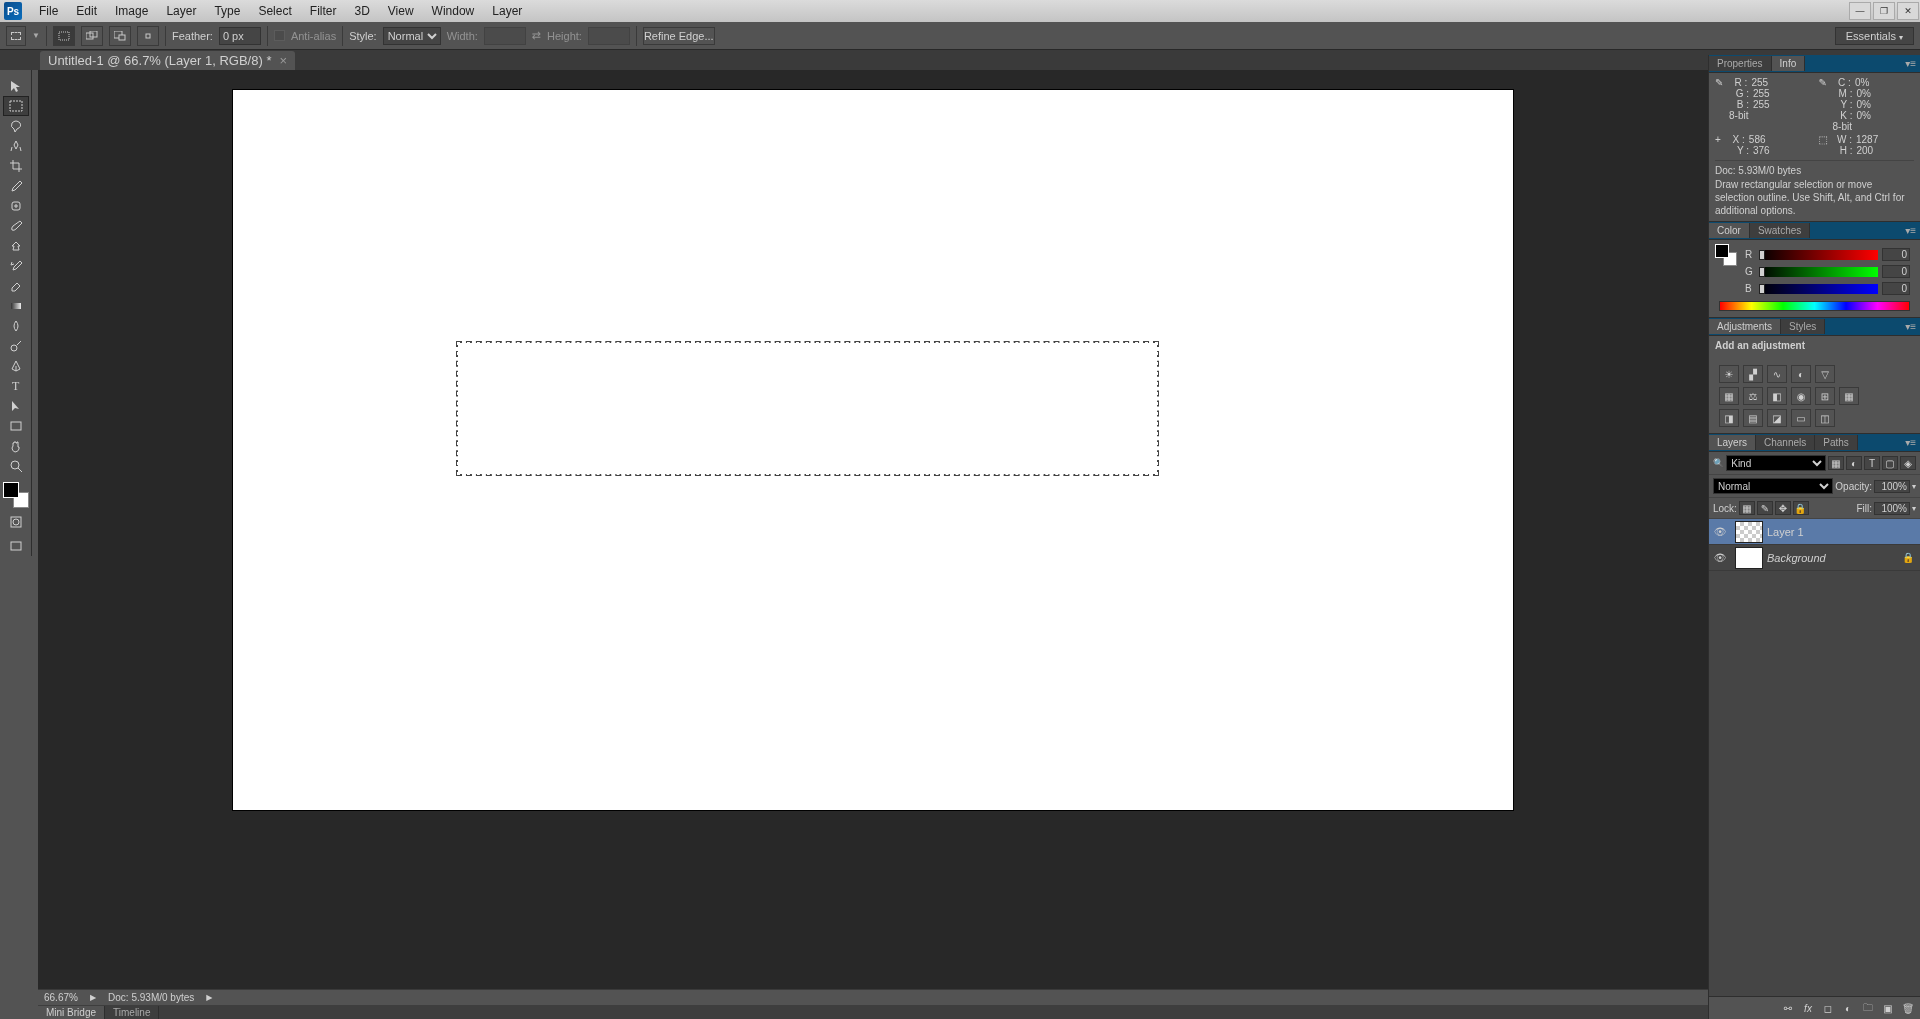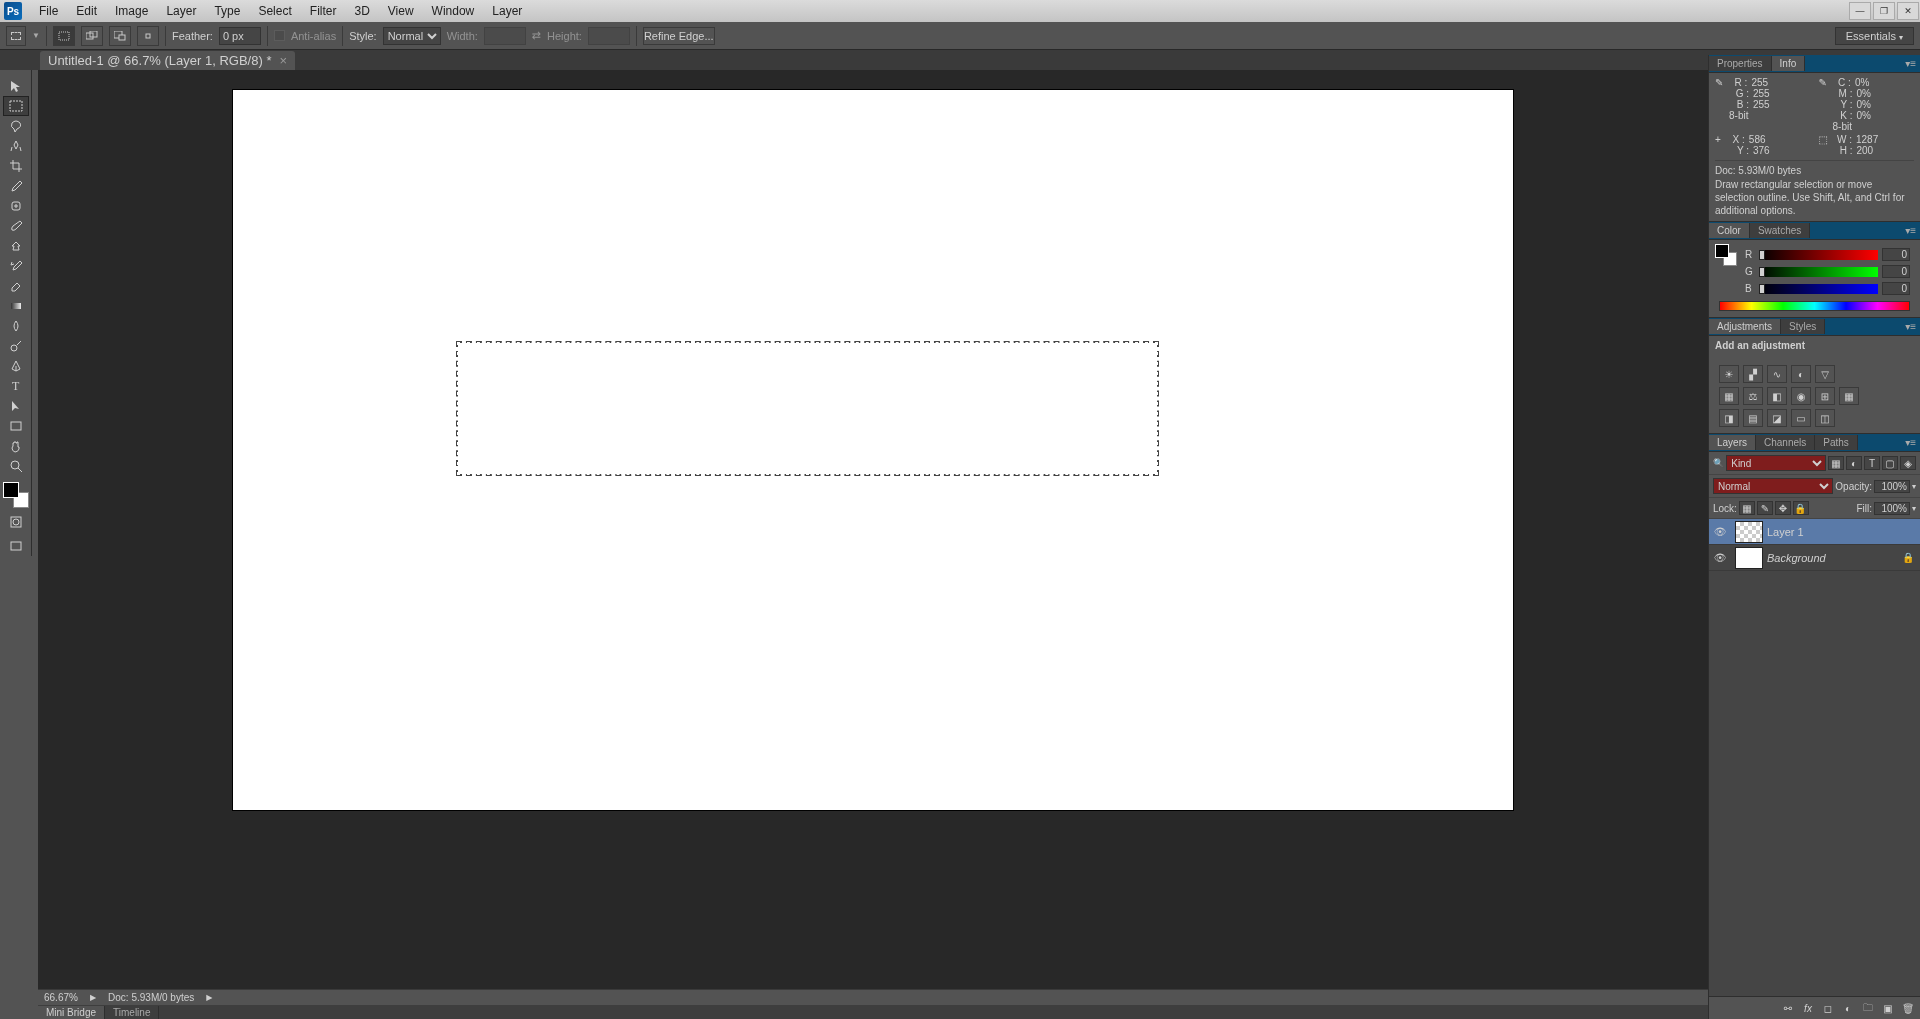--- a/index.html
+++ b/index.html
@@ -69,21 +69,21 @@
 .slider-row .knob { position:absolute; left:0; top:0; width:6px; height:10px; background:#d0d0d0; border:1px solid #222; }
 .slider-row input { width:28px; background:#454545; border:1px solid #333; color:#d0d0d0; font-size:10px; text-align:right; padding:0 2px; }
 .spectrum { height:10px; background: linear-gradient(90deg, red, yellow, lime, cyan, blue, magenta, red); border:1px solid #333; margin:2px 4px; }
 
 .adj-row { display:flex; gap:4px; padding:2px 4px; flex-wrap:wrap; }
 .adj-btn { width:20px; height:18px; background:#535353; border:1px solid #3a3a3a; display:flex; align-items:center; justify-content:center; }
 
 
 .layers-body { flex:1; display:flex; flex-direction:column; min-height:280px; }
 .layer-controls { display:flex; align-items:center; gap:2px; padding:3px 4px; border-bottom:1px solid #444; }
-.layer-controls select { background:#7f1d1d; border:1px solid #333; color:#d0d0d0; font-size:10px; height:16px; flex:1; }
+.layer-controls select { background:#000000; border:1px solid #333; color:#d0d0d0; font-size:10px; height:16px; flex:1; }
 .layer-controls .mini { width:16px; height:14px; background:#454545; border:1px solid #333; display:flex; align-items:center; justify-content:center; }
 .layer-controls .lbl { font-size:10px; }
 .layer-controls input { width:36px; background:#454545; border:1px solid #333; color:#d0d0d0; font-size:10px; text-align:right; padding:0 2px; }
 .layer-list { flex:1; background:#454545; overflow:auto; }
 .layer-row { display:flex; align-items:center; height:26px; border-bottom:1px solid #3a3a3a; }
 .layer-row.selected { background:#5a7aa8; }
 .layer-row .eye { width:22px; display:flex; justify-content:center; }
 .layer-row .thumb { width:28px; height:22px; background:#fff; border:1px solid #222; margin:0 4px; background-image: repeating-conic-gradient(#ccc 0 25%, #fff 0 50%); background-size:8px 8px; }
 .layer-row .thumb.white { background:#fff; }
 .layer-row .name { flex:1; font-size:11px; }

